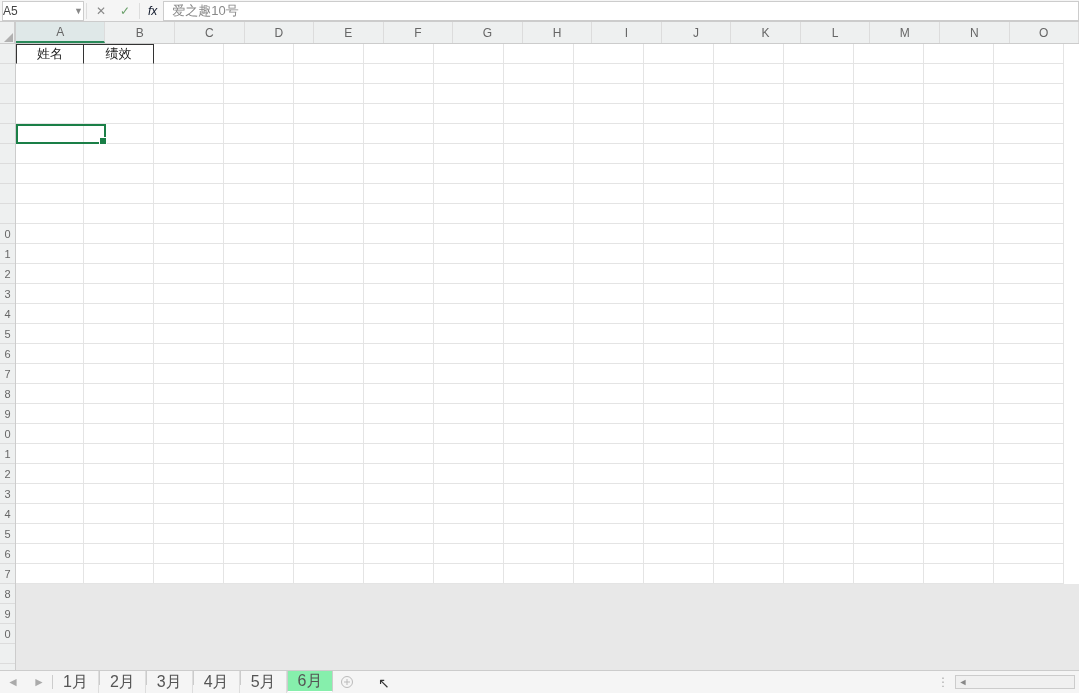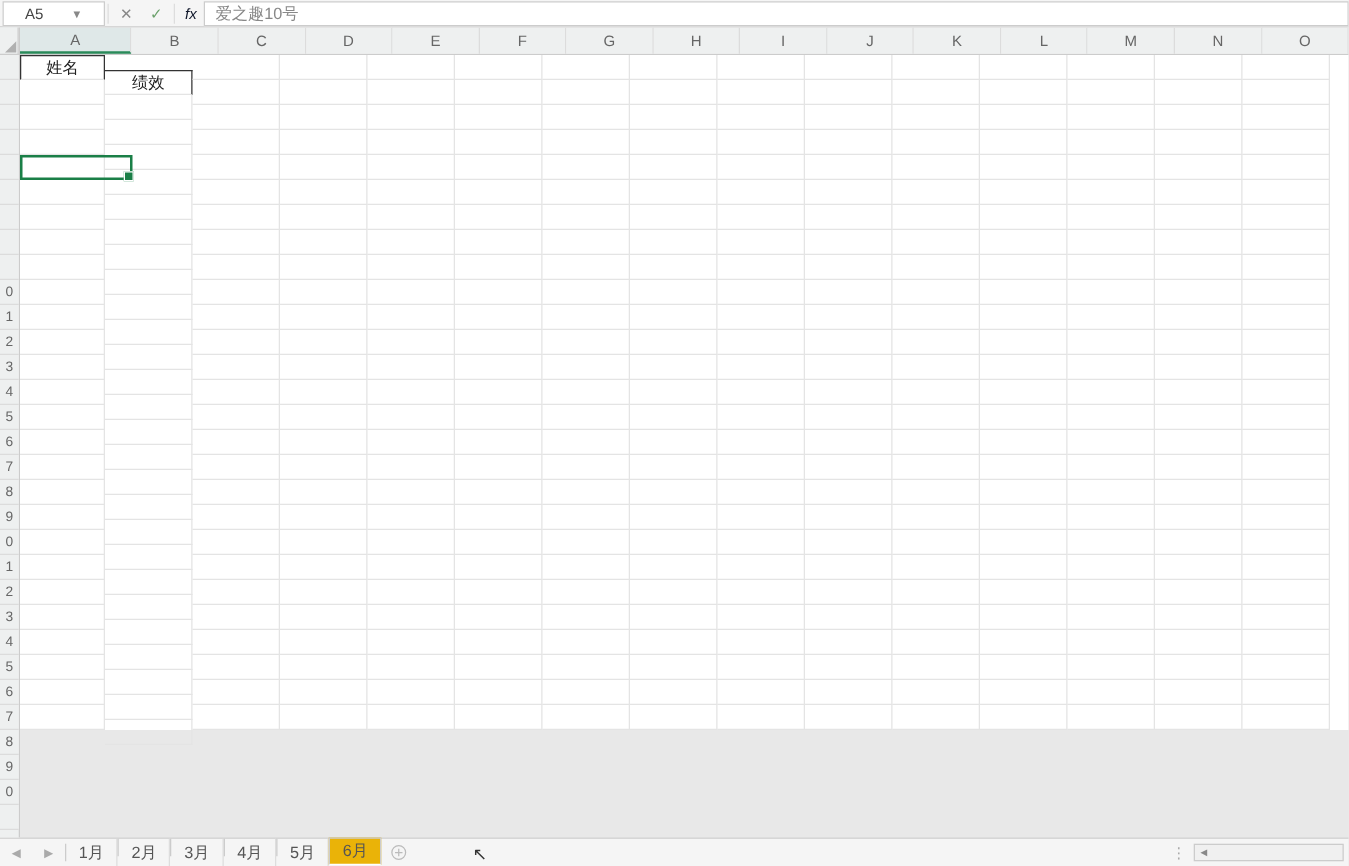--- a/index.html
+++ b/index.html
@@ -5,21 +5,21 @@
   * { box-sizing: border-box; margin: 0; padding: 0; }
   html, body { width: 1079px; height: 693px; font-family: "Microsoft YaHei", Arial, sans-serif; font-size: 12px; background: #e8e8e8; overflow: hidden; }
   
   
   .formula-bar {
     display: flex; align-items: center; height: 22px;
     background: #f5f5f5; border-bottom: 1px solid #ccc;
   }
   .namebox {
     width: 82px; height: 20px; background: #fff; border: 1px solid #ccc;
-    display: flex; align-items: center; padding: 0 17px; margin-left: 2px;
+    display: flex; align-items: center; padding: 0 0; margin-left: 2px;
     font-size: 12px; color: #444;
   }
   .namebox .dd { margin-left: auto; color: #888; font-size: 9px; }
   .fb-btn {
     width: 24px; height: 20px; display: flex; align-items: center; justify-content: center;
     color: #888; cursor: default;
   }
   .fb-sep { width: 1px; height: 16px; background: #ddd; margin: 0 2px; }
   .fx-label { font-style: italic; color: #0f172a; padding: 0 6px; }
   .formula-input {
@@ -51,21 +51,21 @@
   .colh.wB { width: 70px; }
   .colh.active { background: #dfe8e8; border-bottom: 2px solid #2a8a5a; }
   
   .cells { position: relative; background: #fff; }
   .cell-row { display: flex; height: 20px; }
   .cell {
     width: 70px; height: 20px; border-right: 1px solid #e4e4e4; border-bottom: 1px solid #e4e4e4;
     display: flex; align-items: center; padding: 0 4px; font-size: 13px; color: #222;
   }
   .cell.wA { width: 68px; justify-content: center; }
-  .cell.wB { width: 70px; justify-content: center; margin-top: 12px; }
+  .cell.wB { width: 70px; justify-content: center; }
   
   
   .bord-t { border-top: 1px solid #333; }
   .bord-b { border-bottom: 1px solid #333 !important; }
   .bord-l { border-left: 1px solid #333; }
   .bord-r { border-right: 1px solid #333 !important; }
   
   
   .selbox {
     position: absolute; left: 0; top: 80px; width: 90px; height: 20px;
@@ -81,24 +81,24 @@
     height: 23px; background: #f5f5f5; border-top: 1px solid #ccc;
     display: flex; align-items: center;
   }
   .tab-nav {
     width: 26px; height: 22px; display: flex; align-items: center; justify-content: center;
     color: #aaa; font-size: 12px;
   }
   .tab-sep { width: 1px; height: 14px; background: #ccc; }
   .tab {
     padding: 0 10px; height: 22px; display: flex; align-items: center;
-    color: #555; font-size: 13px; border-right: 1px solid #ddd; cursor: default;
+    color: #555; font-size: 16px; border-right: 1px solid #ddd; cursor: default;
   }
   .tab.active {
-    background: #eab308; border-top: 1px solid #ccc; border-left: 1px solid #ccc;
+    background: #86efac; border-top: 1px solid #ccc; border-left: 1px solid #ccc;
     border-right: 1px solid #ccc; border-bottom: 1px solid #fff; margin-top: -1px;
   }
   .newtab { width: 28px; display:flex; align-items:center; justify-content:center; color:#aaa; }
   .tabbar .spacer { flex: 1; }
   .tabbar .dots { color:#aaa; padding: 0 6px; }
   .hscroll {
     width: 120px; height: 14px; background: #f0f0f0; border: 1px solid #ccc;
     display:flex; align-items:center; margin-right: 4px;
   }
   .hscroll .arr { width: 14px; text-align:center; color:#888; font-size:9px; }

